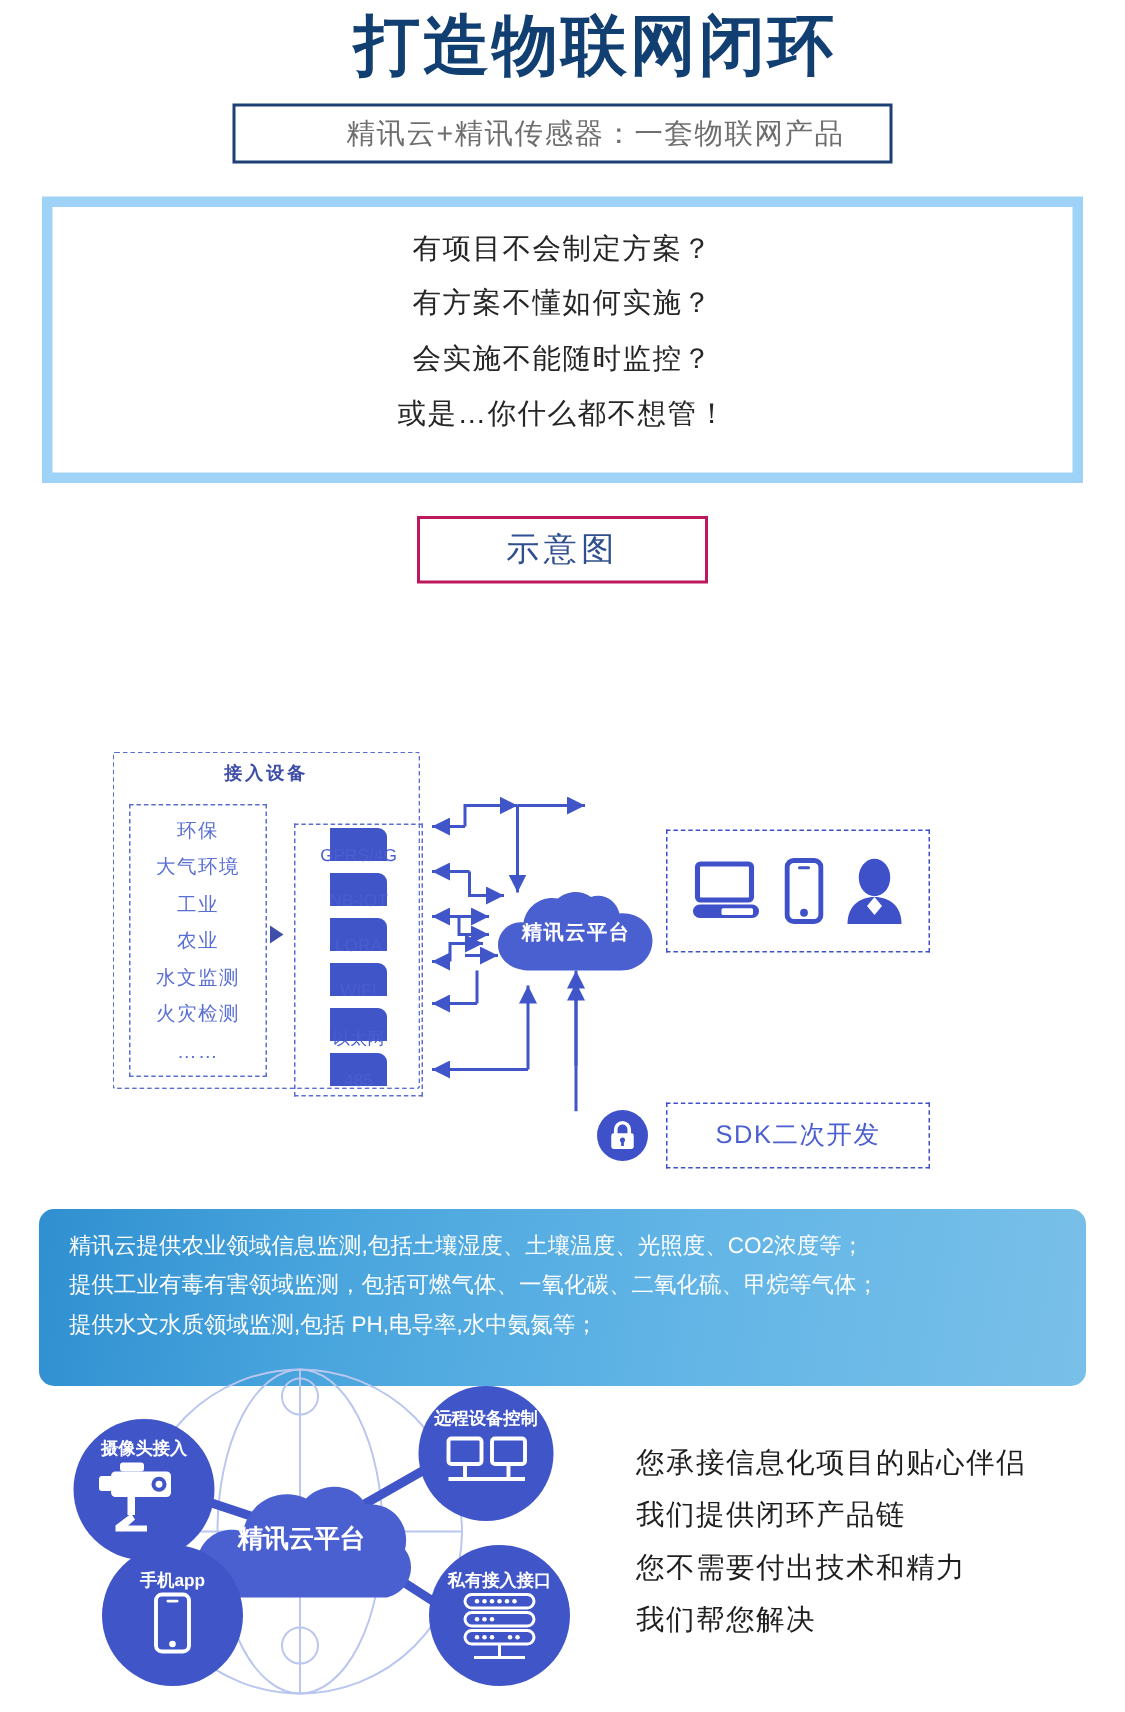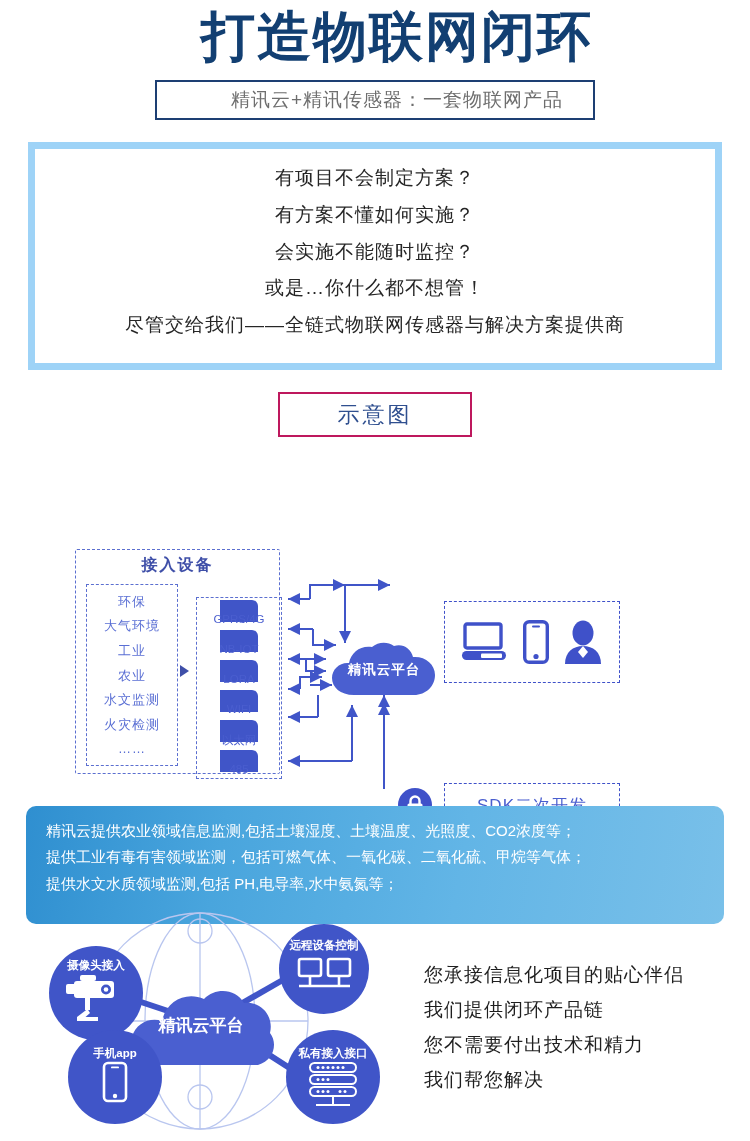--- a/index.html
+++ b/index.html
@@ -8,21 +8,21 @@
     width: 750px; height: 1141px;
     background: #ffffff;
     font-family: "Liberation Sans", "DejaVu Sans", sans-serif;
     position: relative;
     overflow: hidden;
   }
 
   
   .hero-title {
     text-align: center;
-    font-size: 54px;
+    font-size: 44px;
     font-weight: bold;
     color: #123F72;
     letter-spacing: 2px;
     padding-top: 6px;
     line-height: 1.15;
     font-family: "DejaVu Sans", sans-serif;
     margin-left: 44px;
   }
   .subtitle-box {
     margin: 12px auto 0;
@@ -84,21 +84,21 @@
     left: 75px; top: 90px;
     width: 205px; height: 225px;
     border: 1.5px dashed #5b6fd0;
     border-radius: 2px;
   }
   .access-title {
     position: absolute;
     left: 75px; top: 96px;
     width: 205px;
     text-align: center;
-    font-size: 16px;
+    font-size: 12px;
     color: #3f4fa8;
     font-weight: bold;
     letter-spacing: 2px;
   }
   .domain-box {
     position: absolute;
     left: 86px; top: 125px;
     width: 92px; height: 182px;
     border: 1.5px dashed #5b6fd0;
     display: flex;
@@ -239,21 +239,20 @@
 
 <div class="subtitle-box">
   <span>精讯云+精讯传感器：一套物联网产品</span>
 </div>
 
 <div class="question-box">
   <p>有项目不会制定方案？</p>
   <p>有方案不懂如何实施？</p>
   <p>会实施不能随时监控？</p>
   <p>或是…你什么都不想管！</p>
-  <p>尽管交给我们——全链式物联网传感器与解决方案提供商</p>
 </div>
 
 <div class="schematic-label">
   <span>示意图</span>
 </div>
 
 <div class="schematic">
 
   <svg width="750" height="330" style="position:absolute;left:0;top:0;">
     <defs>

